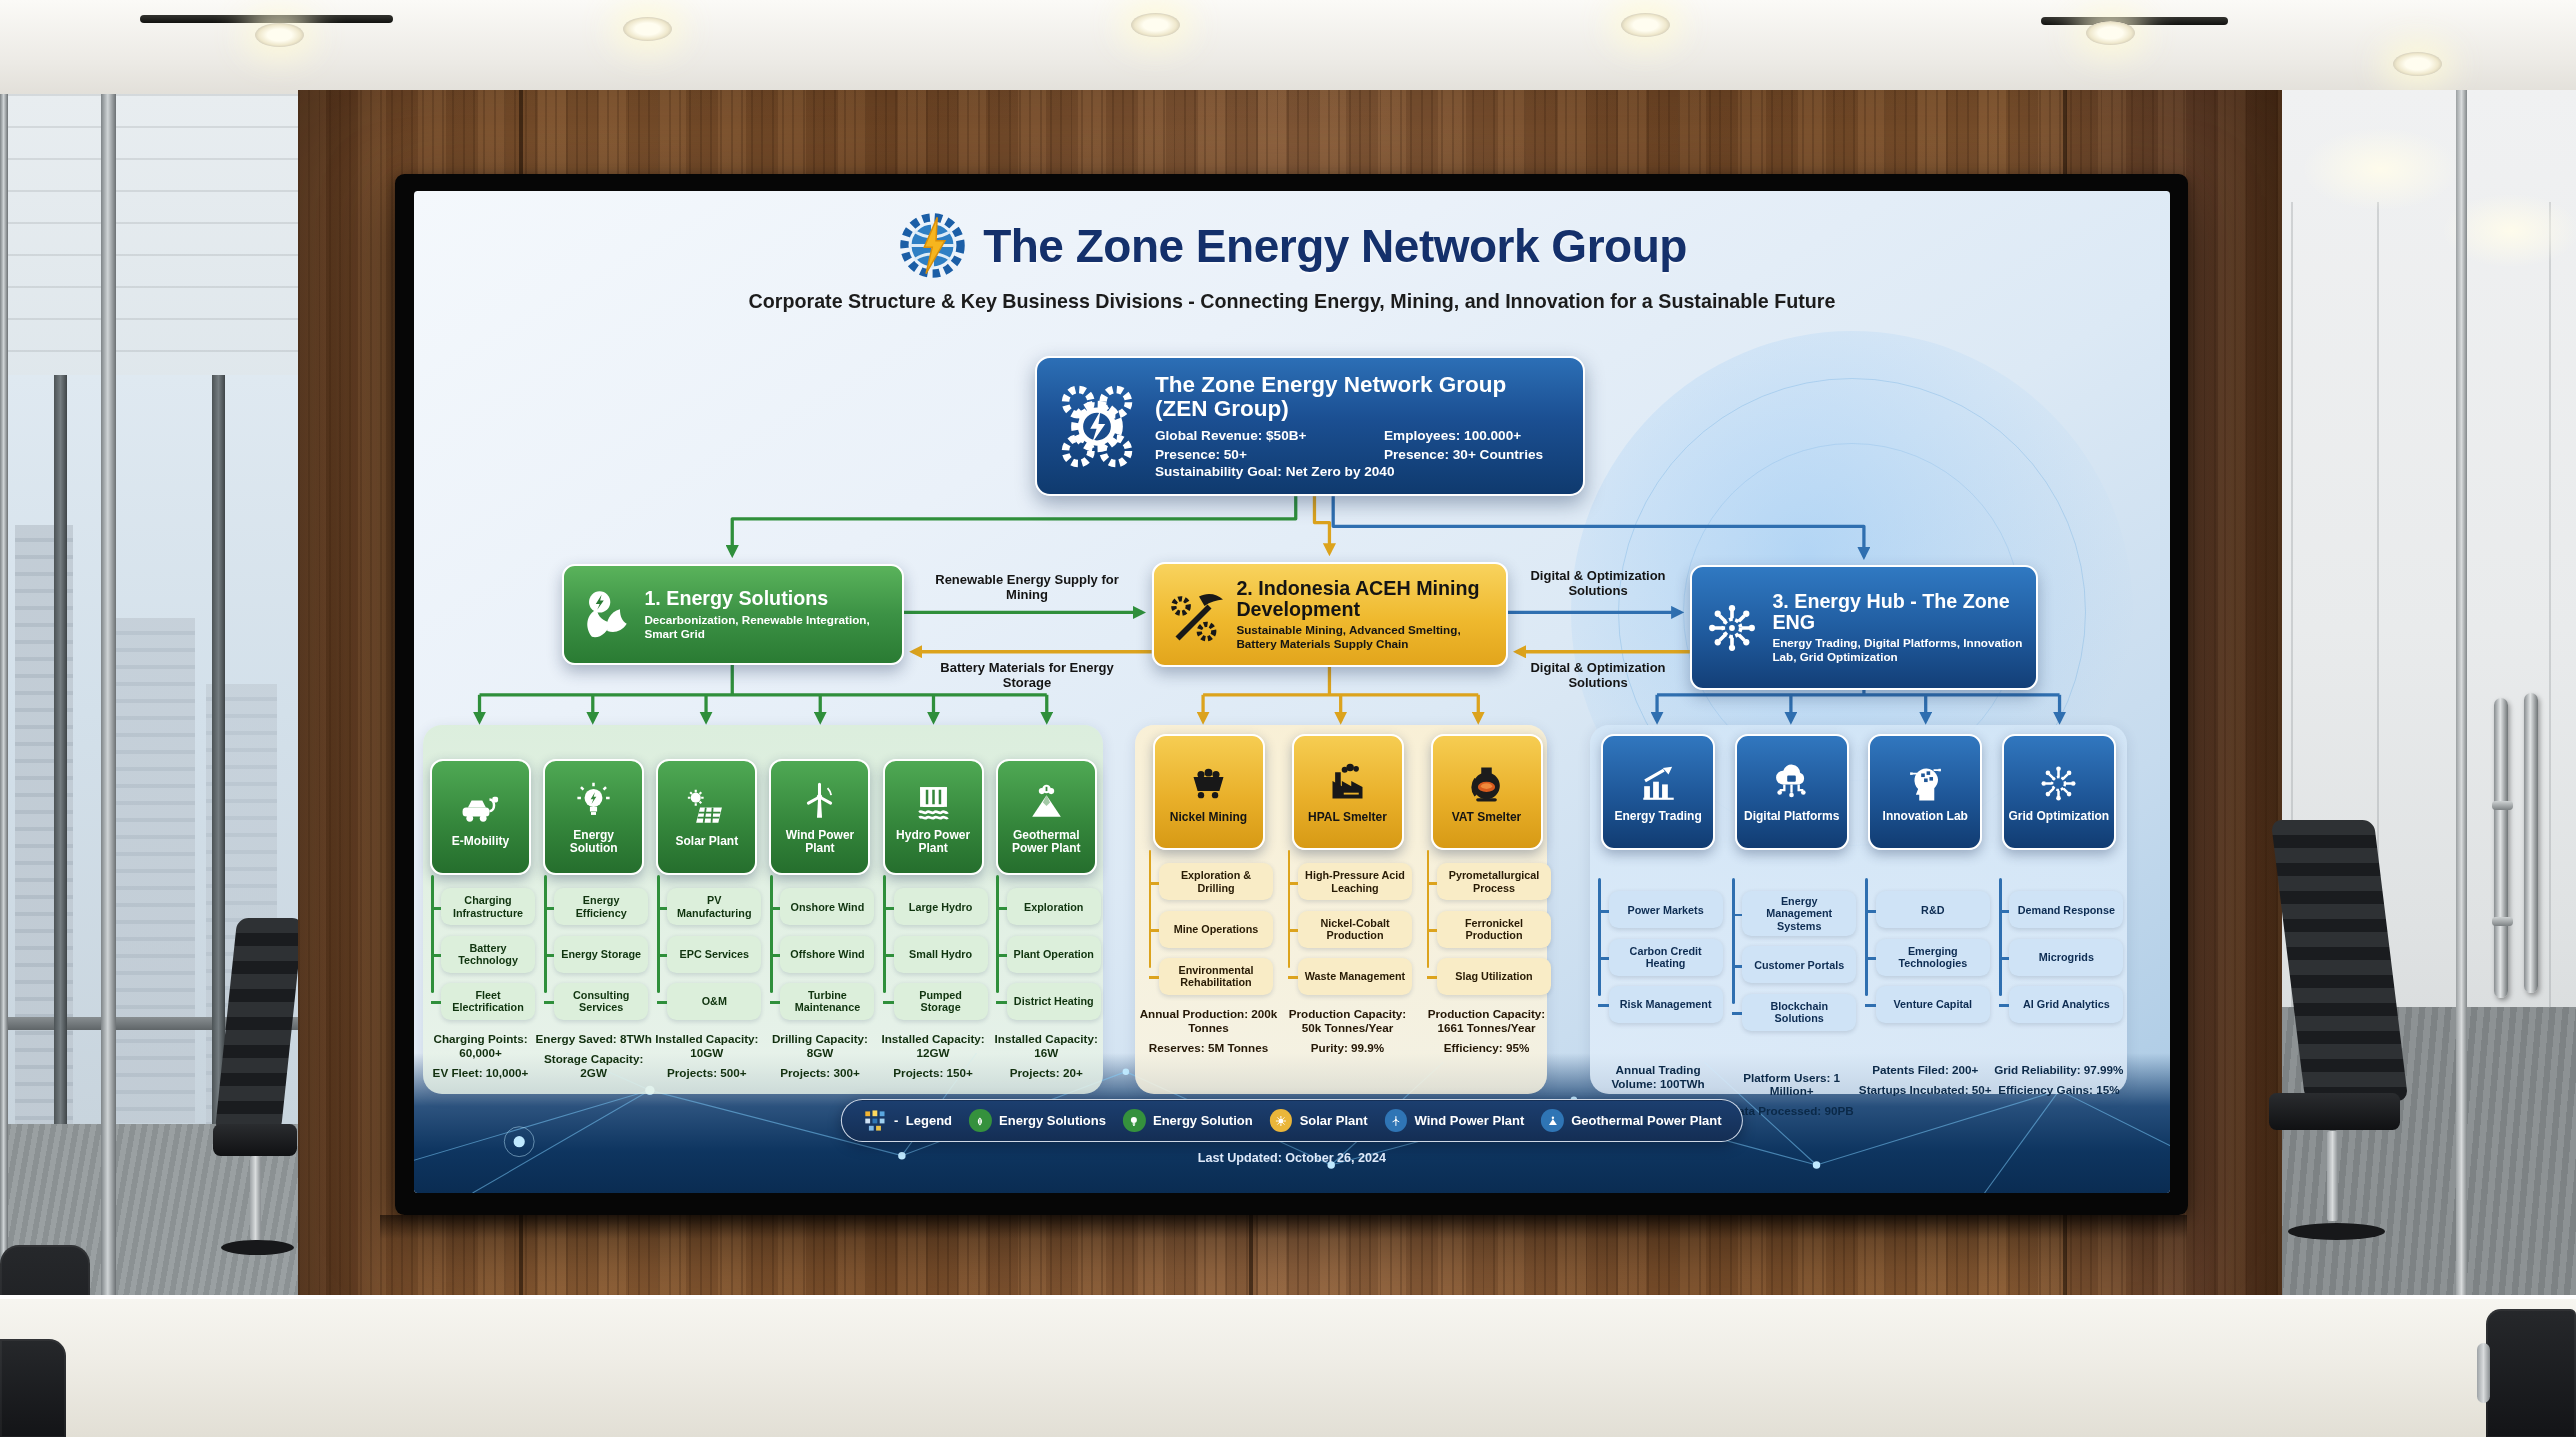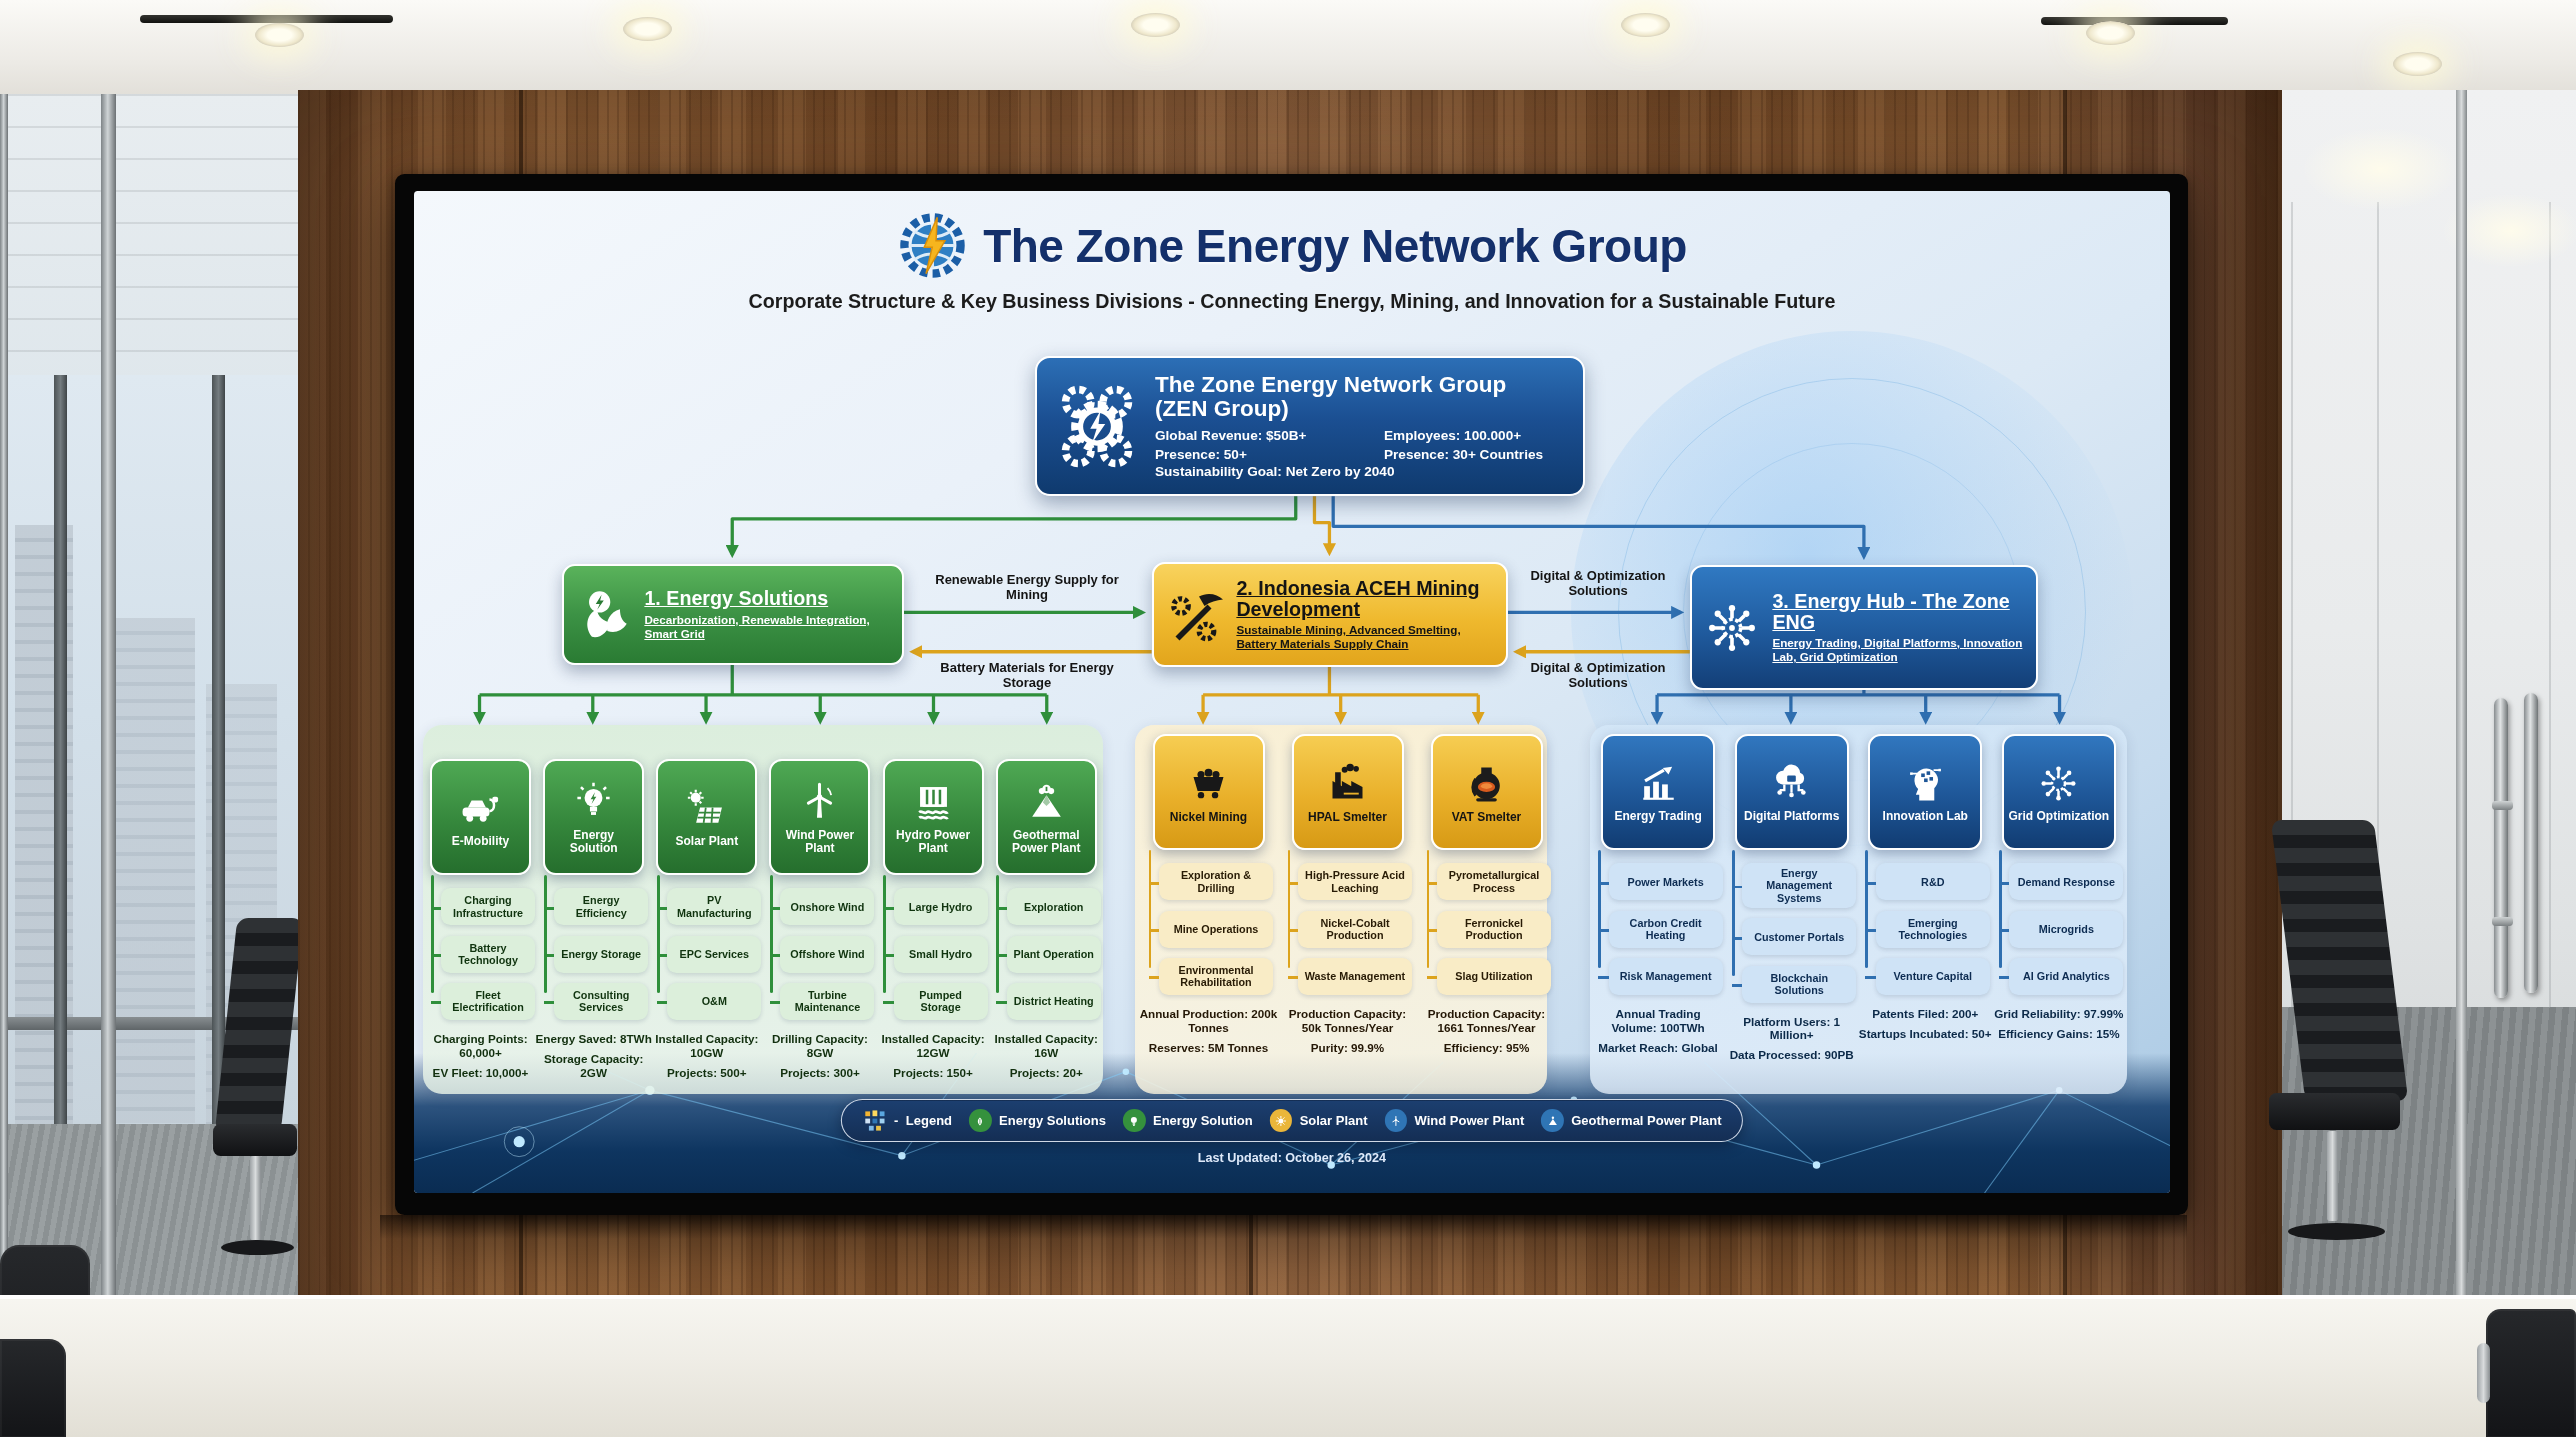--- a/index.html
+++ b/index.html
@@ -89,21 +89,21 @@
   .root{left:621px;top:165px;width:550px;height:140px;border-radius:15px;
     background:linear-gradient(180deg,#2c6fb6 0%,#1b4f92 45%,#0f3a6e 100%);
     border:2.8px solid #fff;box-shadow:0 7.5px 19px rgba(15,40,80,.35);
     display:flex;align-items:center;gap:13px;padding:7.5px 15px;box-sizing:border-box;color:#fff;}
   .root-title{font-size:22.5px;font-weight:bold;line-height:1.08;}
   .root-stats{margin-top:5.6px;display:grid;grid-template-columns:229px auto;font-size:13.6px;font-weight:bold;line-height:1.35;}
   .root-full{font-size:13.6px;font-weight:bold;}
 
   
   .divbox{border-radius:13px;border:2.8px solid #fff;box-shadow:0 6.6px 15px rgba(20,40,80,.3);
-    display:flex;align-items:center;gap:11.2px;padding:7.5px 11.2px;box-sizing:border-box;text-decoration:underline;}
+    display:flex;align-items:center;gap:11.2px;padding:7.5px 11.2px;box-sizing:border-box;}
   .div-g{left:148px;top:373px;width:342px;height:101px;color:#fff;
     background:linear-gradient(180deg,#5ab35b 0%,#3c9245 50%,#2a7b33 100%);}
   .div-y{left:738px;top:371px;width:356px;height:105px;color:#141414;
     background:linear-gradient(180deg,#f8d35e 0%,#efb92e 55%,#e2a51c 100%);}
   .div-b{left:1276px;top:374px;width:348px;height:125px;color:#fff;
     background:linear-gradient(180deg,#3079c2 0%,#1f5a9d 55%,#133f77 100%);}
   .div-title{font-size:19.7px;font-weight:bold;line-height:1.05;}
   .div-sub{font-size:11.7px;font-weight:bold;line-height:1.2;margin-top:3.7px;}
 
   .flow-label{text-align:center;font-size:13px;font-weight:bold;color:#141414;line-height:1.15;}
@@ -112,21 +112,21 @@
   .panel{border-radius:19px;display:flex;justify-content:space-evenly;align-items:flex-start;
     padding-top:9.4px;box-sizing:border-box;box-shadow:0 3.7px 13px rgba(30,50,90,.12);}
   .panel-g{left:9.4px;top:534px;width:680px;height:369px;
     background:linear-gradient(180deg,rgba(219,238,219,.92),rgba(234,244,232,.8));}
   .panel-y{left:721px;top:534px;width:412px;height:369px;
     background:linear-gradient(180deg,rgba(250,240,212,.94),rgba(252,245,224,.82));}
   .panel-b{left:1176px;top:534px;width:537px;height:369px;
     background:linear-gradient(180deg,rgba(211,230,247,.92),rgba(226,238,250,.8));}
 
   .col{display:flex;flex-direction:column;align-items:center;}
-  .col-g{width:112px;margin-top:25px;}.col-y{width:131px;margin-left:8px;}.col-b{width:131px;}
+  .col-g{width:112px;margin-top:25px;}.col-y{width:131px;margin-left:8px;}.col-b{width:131px;gap:28px;}
 
   .sub-box{border-radius:13px;border:2.8px solid #fff;box-shadow:0 4.7px 11.2px rgba(20,40,80,.3);
     display:flex;flex-direction:column;align-items:center;justify-content:center;gap:5.6px;
     box-sizing:border-box;padding:5.6px 3.7px;height:116px;}
   .sub-g{width:101px;background:linear-gradient(180deg,#4fa954 0%,#35873c 55%,#256e2d 100%);color:#fff;}
   .sub-y{width:112px;background:linear-gradient(180deg,#f6cd52 0%,#e9b02a 55%,#d79a15 100%);color:#141414;}
   .sub-b{width:114px;background:linear-gradient(180deg,#3177bf 0%,#1e5697 55%,#113c72 100%);color:#fff;}
   .sub-label{font-size:12px;font-weight:bold;text-align:center;line-height:1.1;}
 
   .chips{position:relative;margin-top:13px;padding-left:15px;}

